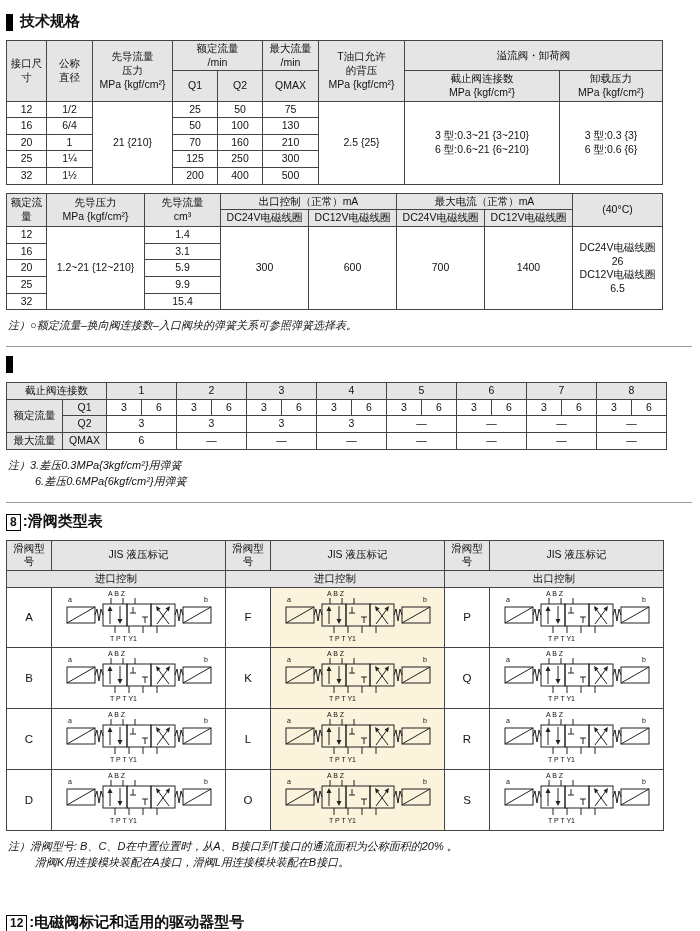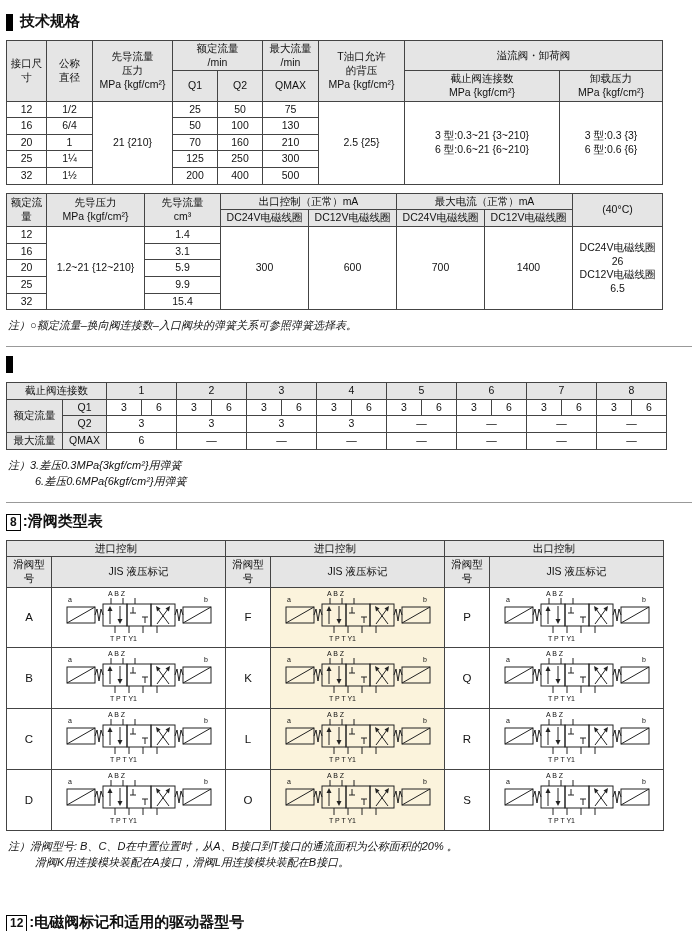--- a/index.html
+++ b/index.html
@@ -299,33 +299,33 @@
     <colgroup>
       <col style="width:45px">
         <col style="width:174px">
       <col style="width:45px">
         <col style="width:174px">
       <col style="width:45px">
         <col style="width:174px">
     </colgroup>
     <tbody>
         <tr>
-          <th colspan="2">进口控制</th>
-          <th colspan="2">进口控制</th>
-          <th colspan="2">出口控制</th>
-        </tr>
-        <tr>
           <th>滑阀型号</th>
           <th>JIS 液压标记</th>
           <th>滑阀型号</th>
           <th>JIS 液压标记</th>
           <th>滑阀型号</th>
           <th>JIS 液压标记</th>
         </tr>
         <tr>
+          <th colspan="2">进口控制</th>
+          <th colspan="2">进口控制</th>
+          <th colspan="2">出口控制</th>
+        </tr>
+        <tr>
           <td>A</td>
           <td class="diag"><svg width="170" height="56" viewBox="0 0 170 56">
               <g stroke="#222" stroke-width="1" fill="none">
                 <rect x="49" y="16" width="24" height="22"></rect>
                 <rect x="73" y="16" width="24" height="22"></rect>
                 <rect x="97" y="16" width="24" height="22"></rect>
                 <line x1="56" y1="36" x2="56" y2="21"></line>
                 <path d="M56 18 l-2.5 5 h5 z" fill="#222" stroke="none"></path>
                 <line x1="66" y1="18" x2="66" y2="33"></line>
                 <path d="M66 36 l-2.5 -5 h5 z" fill="#222" stroke="none"></path>

